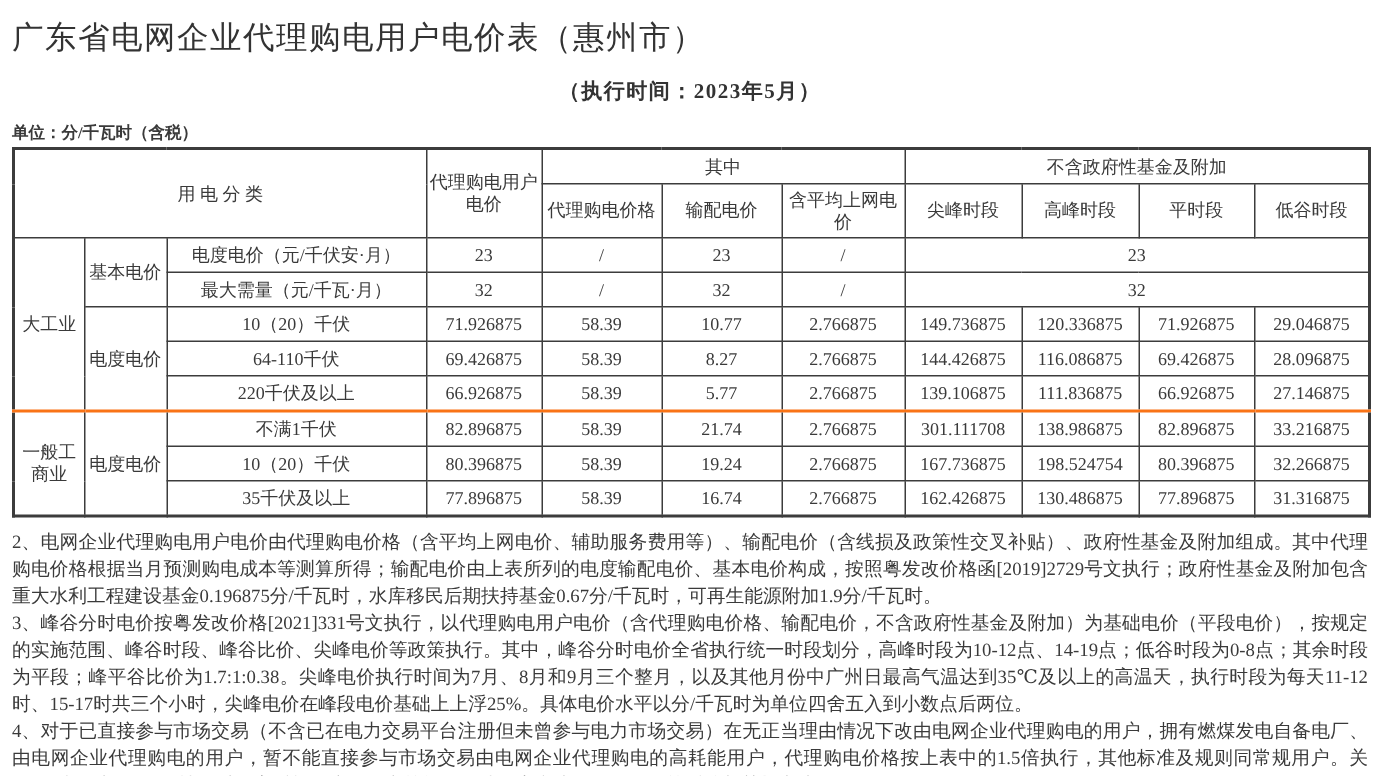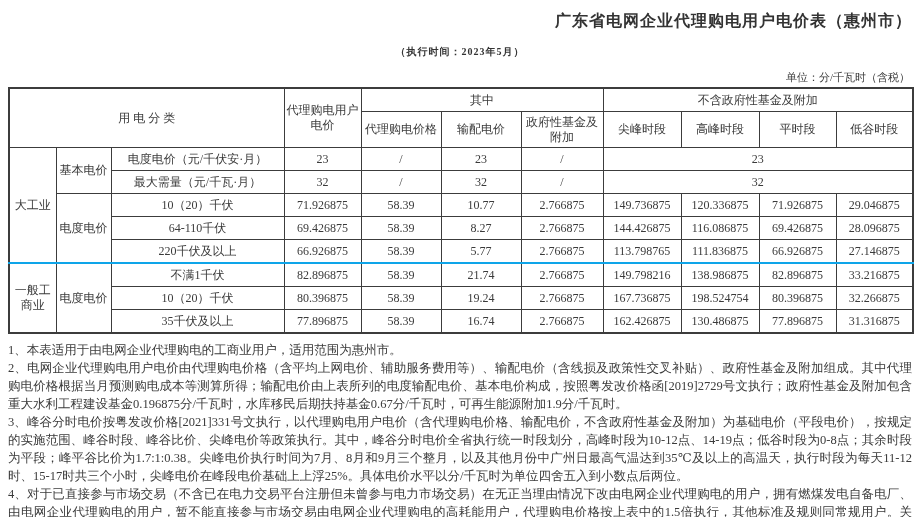--- a/index.html
+++ b/index.html
@@ -3,44 +3,44 @@
 <meta charset="utf-8">
 <style>
   html, body { margin: 0; padding: 0; background: #ffffff; }
   body {
     width: 920px; height: 517px; overflow: hidden;
     font-family: "Liberation Serif", "DejaVu Serif", serif;
     color: #3a3a3a;
   }
   .page { padding: 6px 8px 0 8px; }
   .title {
-    text-align: right; font-weight: bold; font-size: 16px;
+    text-align: left; font-weight: normal; font-size: 21px;
     letter-spacing: 1px; padding-top: 5px; color: #333;
   }
   .subtitle {
-    text-align: center; font-weight: bold; font-size: 10px;
+    text-align: center; font-weight: bold; font-size: 14px;
     letter-spacing: 1px; margin-top: 13px; color: #333;
   }
   .unit {
-    text-align: right; font-size: 11px; margin: 11px 2px 2px 0; color: #3a3a3a;
+    text-align: left; font-size: 11px; margin: 11px 2px 2px 0; color: #3a3a3a; font-weight: bold;
   }
   table.price {
     width: 904px; border-collapse: collapse; table-layout: fixed;
     border: 2px solid #3c3c3c;
   }
   table.price th, table.price td {
     border: 1px solid #3c3c3c;
     text-align: center; vertical-align: middle;
     font-weight: normal; font-size: 12px; line-height: 1.25;
     padding: 1px 2px; overflow: hidden;
   }
   thead tr.h1 th { height: 20px; }
   thead tr.h2 th { height: 33px; }
   tbody td { height: 20px; }
-  tbody tr.group-split td { border-top: 2px solid #0ea5e9; }
+  tbody tr.group-split td { border-top: 2px solid #f97316; }
   .notes { margin-top: 7px; font-size: 12.5px; line-height: 1.44; color: #3a3a3a; }
   .notes .nh { margin: 0; }
   .notes p { margin: 0; text-align: justify; }
 </style>
 </head>
 <body>
 
 <div class="page">
   <div class="title">广东省电网企业代理购电用户电价表（惠州市）</div>
   <div class="subtitle">（执行时间：2023年5月）</div>
@@ -63,21 +63,21 @@
     <thead>
       <tr class="h1">
         <th colspan="3" rowspan="2">用 电 分 类</th>
         <th rowspan="2">代理购电用户电价</th>
         <th colspan="3">其中</th>
         <th colspan="4">不含政府性基金及附加</th>
       </tr>
       <tr class="h2">
         <th>代理购电价格</th>
         <th>输配电价</th>
-        <th>政府性基金及附加</th>
+        <th>含平均上网电价</th>
         <th>尖峰时段</th>
         <th>高峰时段</th>
         <th>平时段</th>
         <th>低谷时段</th>
       </tr>
     </thead>
     <tbody>
       <tr>
         <td rowspan="5">大工业</td>
         <td rowspan="2">基本电价</td>
@@ -118,34 +118,34 @@
         <td>116.086875</td>
         <td>69.426875</td>
         <td>28.096875</td>
       </tr>
       <tr>
         <td>220千伏及以上</td>
         <td>66.926875</td>
         <td>58.39</td>
         <td>5.77</td>
         <td>2.766875</td>
-        <td>113.798765</td>
+        <td>139.106875</td>
         <td>111.836875</td>
         <td>66.926875</td>
         <td>27.146875</td>
       </tr>
       <tr class="group-split">
         <td rowspan="3">一般工商业</td>
         <td rowspan="3" colspan="1">电度电价</td>
         <td>不满1千伏</td>
         <td>82.896875</td>
         <td>58.39</td>
         <td>21.74</td>
         <td>2.766875</td>
-        <td>149.798216</td>
+        <td>301.111708</td>
         <td>138.986875</td>
         <td>82.896875</td>
         <td>33.216875</td>
       </tr>
       <tr>
         <td>10（20）千伏</td>
         <td>80.396875</td>
         <td>58.39</td>
         <td>19.24</td>
         <td>2.766875</td>
@@ -162,18 +162,17 @@
         <td>2.766875</td>
         <td>162.426875</td>
         <td>130.486875</td>
         <td>77.896875</td>
         <td>31.316875</td>
       </tr>
     </tbody>
   </table>
 
   <div class="notes">
-    <p>1、本表适用于由电网企业代理购电的工商业用户，适用范围为惠州市。</p>
     <p>2、电网企业代理购电用户电价由代理购电价格（含平均上网电价、辅助服务费用等）、输配电价（含线损及政策性交叉补贴）、政府性基金及附加组成。其中代理购电价格根据当月预测购电成本等测算所得；输配电价由上表所列的电度输配电价、基本电价构成，按照粤发改价格函[2019]2729号文执行；政府性基金及附加包含重大水利工程建设基金0.196875分/千瓦时，水库移民后期扶持基金0.67分/千瓦时，可再生能源附加1.9分/千瓦时。</p>
     <p>3、峰谷分时电价按粤发改价格[2021]331号文执行，以代理购电用户电价（含代理购电价格、输配电价，不含政府性基金及附加）为基础电价（平段电价），按规定的实施范围、峰谷时段、峰谷比价、尖峰电价等政策执行。其中，峰谷分时电价全省执行统一时段划分，高峰时段为10-12点、14-19点；低谷时段为0-8点；其余时段为平段；峰平谷比价为1.7:1:0.38。尖峰电价执行时间为7月、8月和9月三个整月，以及其他月份中广州日最高气温达到35℃及以上的高温天，执行时段为每天11-12时、15-17时共三个小时，尖峰电价在峰段电价基础上上浮25%。具体电价水平以分/千瓦时为单位四舍五入到小数点后两位。</p>
     <p>4、对于已直接参与市场交易（不含已在电力交易平台注册但未曾参与电力市场交易）在无正当理由情况下改由电网企业代理购电的用户，拥有燃煤发电自备电厂、由电网企业代理购电的用户，暂不能直接参与市场交易由电网企业代理购电的高耗能用户，代理购电价格按上表中的1.5倍执行，其他标准及规则同常规用户。关于“正当理由”的具体情形以及高耗能用户的确定等问题，待国家和省明确具体政策后按相关规定执行。</p>
   </div>
 </div>
 
 </body></html>

